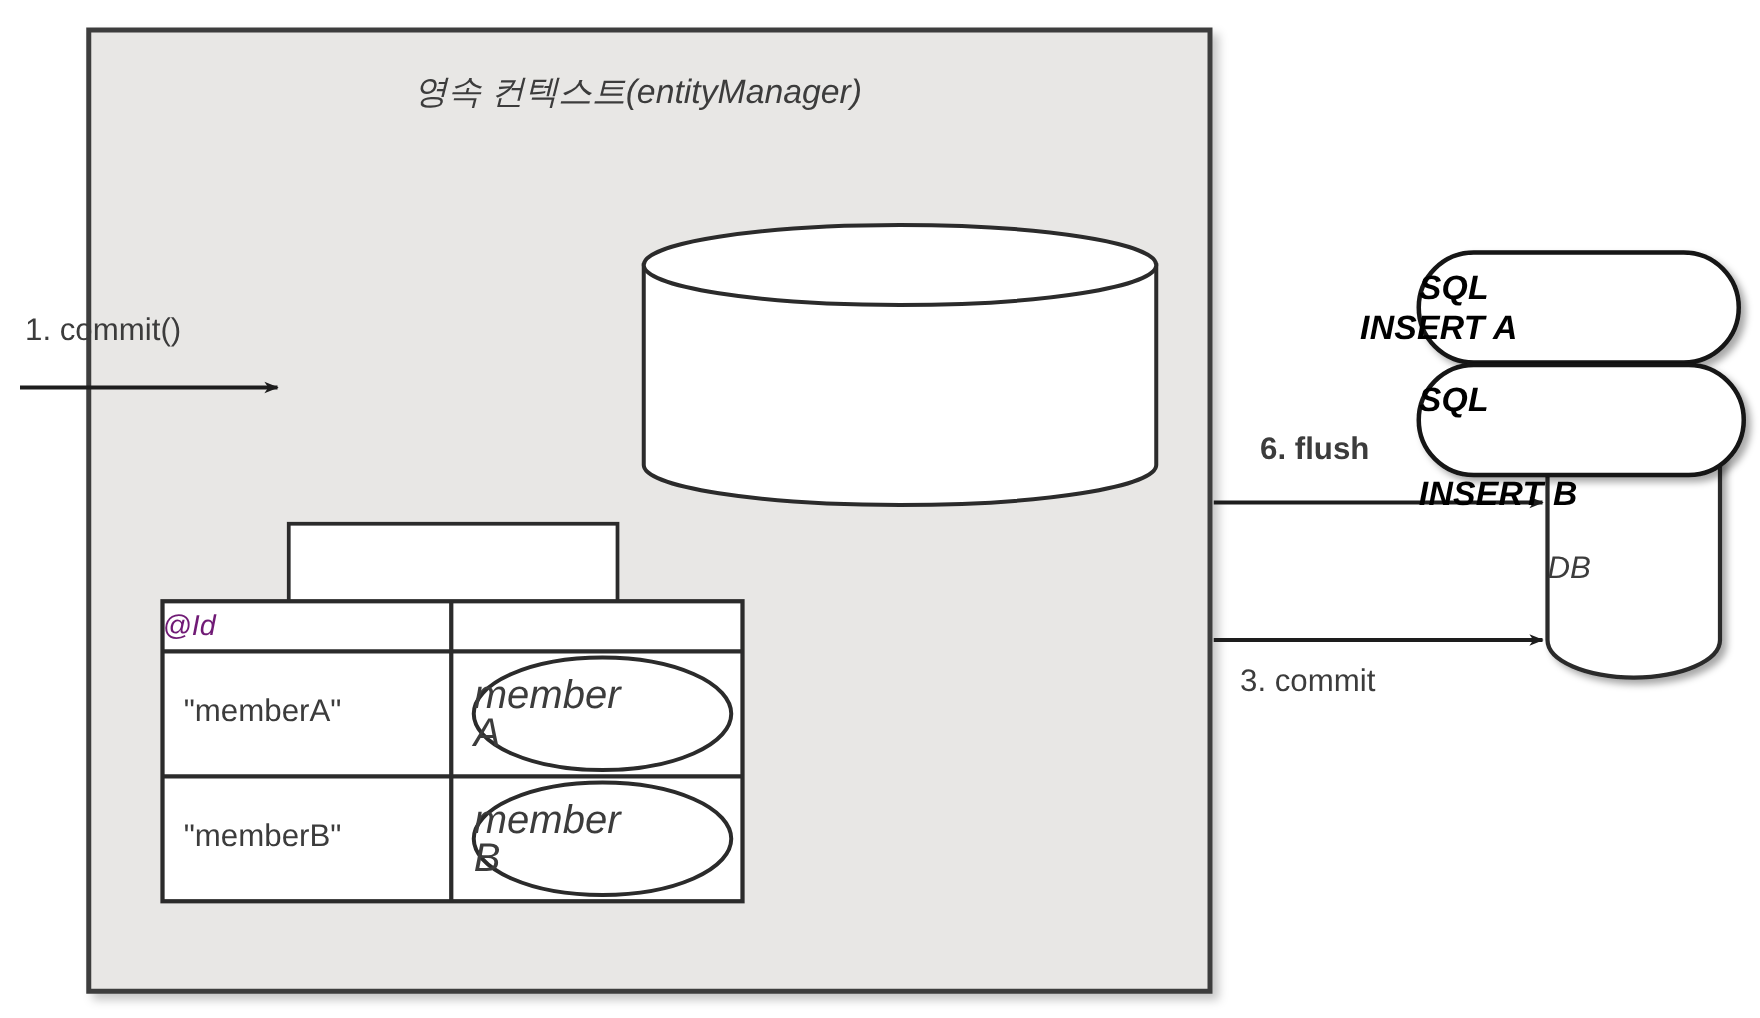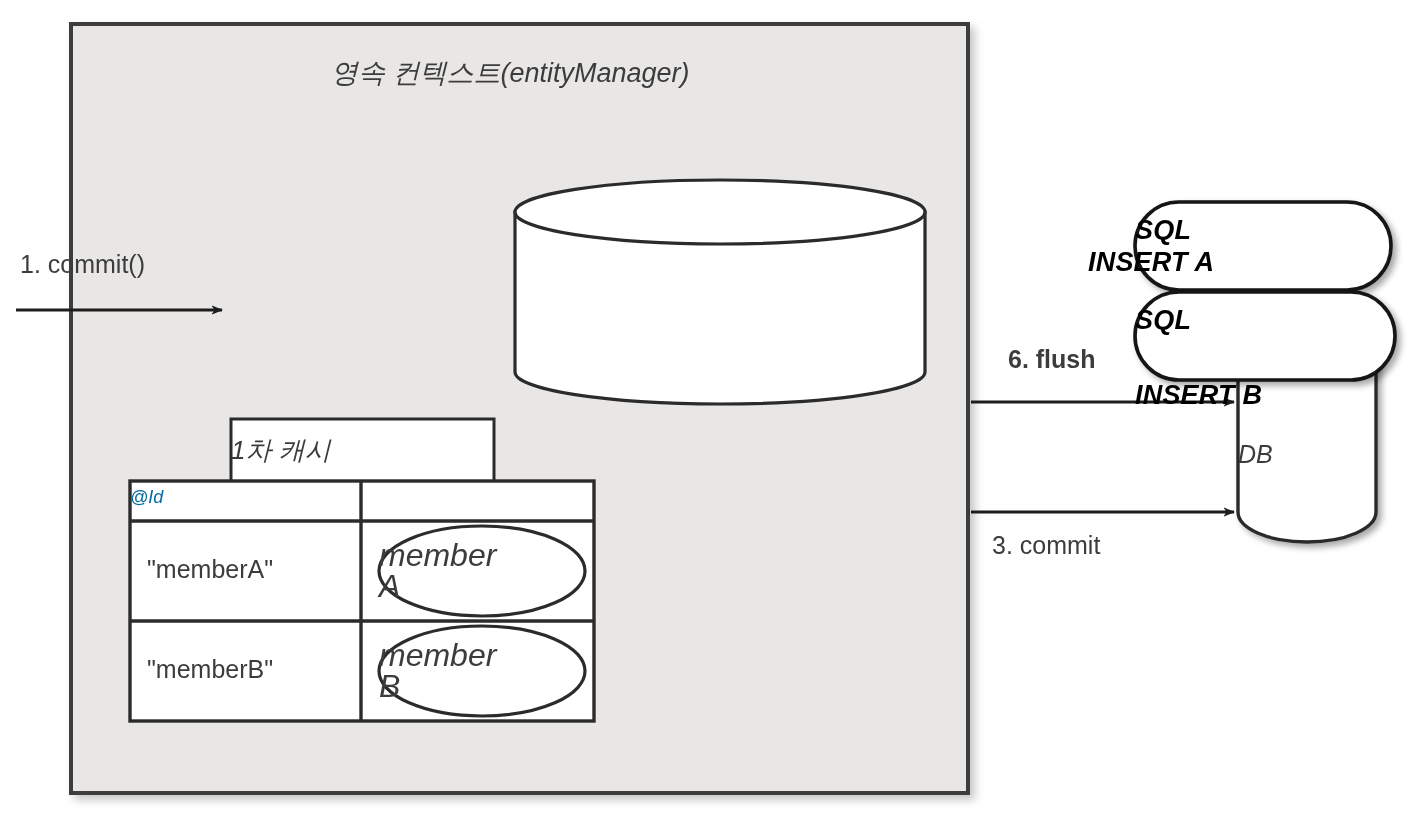--- a/index.html
+++ b/index.html
@@ -50,22 +50,22 @@
   }
   .cyl-text {
     font-size: 27px;
     color: #3c3c3c;
   }
   .db-text {
     font-size: 25px;
     color: #3c3c3c;
   }
   .tbl-head {
-    font-size: 18px;
-    color: #0369a1;
+    font-size: 23px;
+    color: #701a75;
   }
   .tbl-cell {
     font-size: 25px;
     color: #3c3c3c;
   }
   .ellipse-text {
     font-size: 32px;
     color: #3c3c3c;
   }
   .step-text {
@@ -138,21 +138,20 @@
     </g>
 
     <g>
       <rect x="1135" y="292" width="260" height="88" rx="44" ry="44" fill="#ffffff" stroke="#141414" stroke-width="3.6" filter="url(#softshadow)"></rect>
     </g>
   </svg>
 
   <div class="lbl lbl-center title-text" style="left:331px; top:58px; width:400px;">영속 컨텍스트(entityManager)</div>
 
 
-  <div class="lbl lbl-center cache-title" style="left:231px; top:435px; width:263px;">1차 캐시</div>
 
   <div class="lbl lbl-center tbl-head" style="left:130px; top:487px; width:231px;">@Id</div>
 
 
   <div class="lbl tbl-cell" style="left:147px; top:555px; width:210px;">"memberA"</div>
 
   <div class="lbl lbl-center ellipse-text" style="left:379px; top:537px; width:206px;">member</div>
   <div class="lbl lbl-center ellipse-text" style="left:379px; top:568px; width:206px;">A</div>
 
   <div class="lbl tbl-cell" style="left:147px; top:655px; width:210px;">"memberB"</div>

